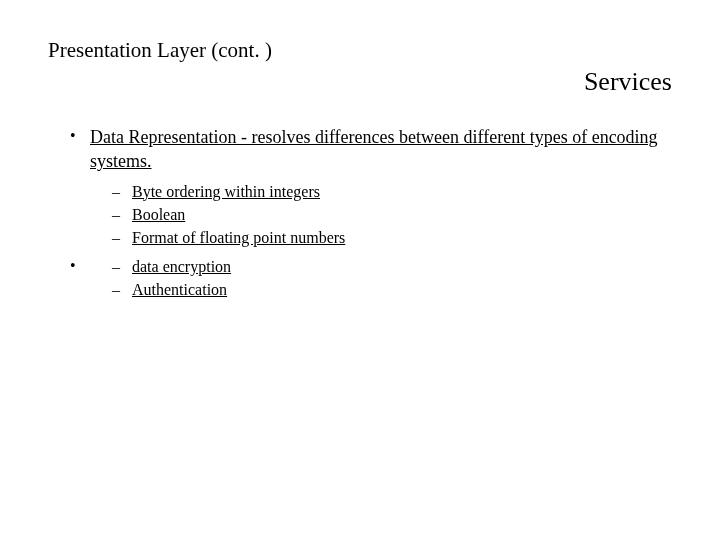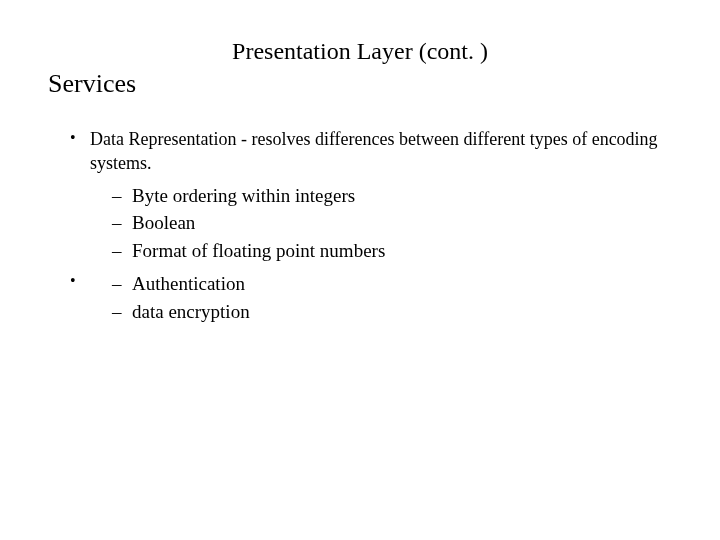--- a/index.html
+++ b/index.html
@@ -5,64 +5,64 @@
     * { box-sizing: border-box; margin: 0; padding: 0; }
     body {
       width: 720px;
       height: 540px;
       background: #ffffff;
       font-family: "Times New Roman", Times, serif;
       color: #000000;
       padding: 28px 48px 20px 48px;
     }
     .title {
-      text-align: center;
-      font-size: 24px;
+      font-size: 21px;
       font-weight: normal;
       margin-top: 10px;
       margin-bottom: 4px;
     }
     .subtitle {
-      text-align: left;
+      text-align: right;
       font-size: 26px;
       font-weight: normal;
       margin-bottom: 28px;
     }
     .content {
       padding-left: 20px;
       padding-right: 10px;
     }
     ul.level1 {
       list-style: none;
       padding-left: 0;
     }
     ul.level1 > li {
       position: relative;
       padding-left: 22px;
       font-size: 18px;
       line-height: 1.35;
       margin-bottom: 6px;
+      text-decoration: underline;
     }
     ul.level1 > li::before {
       content: "•";
       position: absolute;
       left: 2px;
       top: 0;
       font-size: 16px;
     }
     ul.level2 {
       list-style: none;
       padding-left: 20px;
       margin-top: 6px;
       margin-bottom: 2px;
     }
     ul.level2 > li {
       position: relative;
       padding-left: 22px;
-      font-size: 19px;
+      font-size: 16px;
       line-height: 1.45;
     }
     ul.level2 > li::before {
       content: "–";
       position: absolute;
       left: 2px;
       top: 0;
     }
   </style>
 </head>
@@ -76,18 +76,18 @@
     <li>
       <span>Data Representation - resolves differences between different types of encoding systems.</span>
       <ul class="level2">
         <li>Byte ordering within integers</li>
         <li>Boolean</li>
         <li>Format of floating point numbers</li>
       </ul>
     </li>
     <li>
       <ul class="level2">
+        <li>data encryption</li>
         <li>Authentication</li>
-        <li>data encryption</li>
       </ul>
     </li>
   </ul>
 </div>
 
 </body></html>

